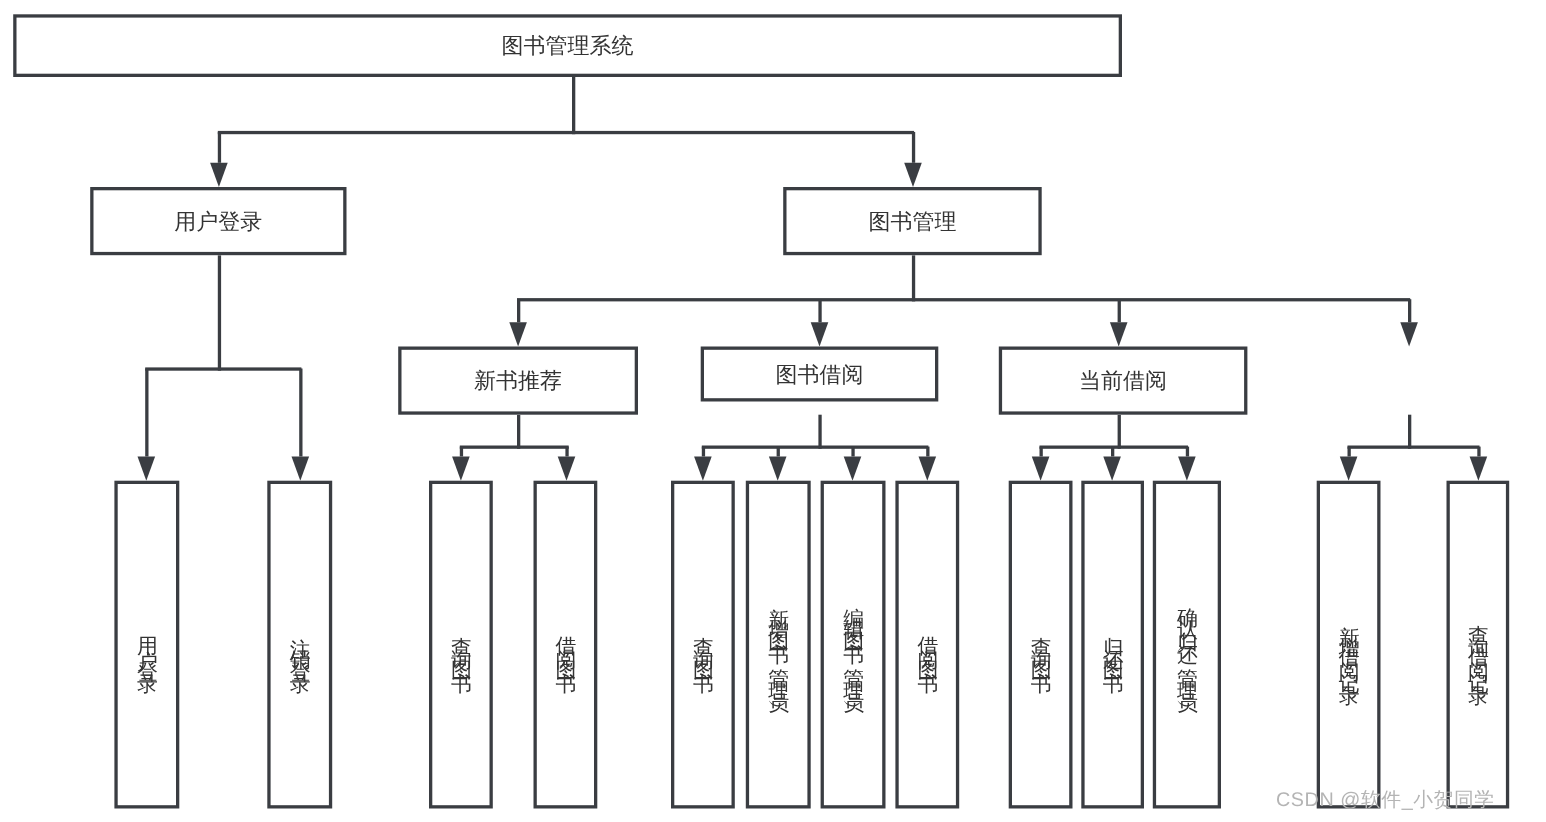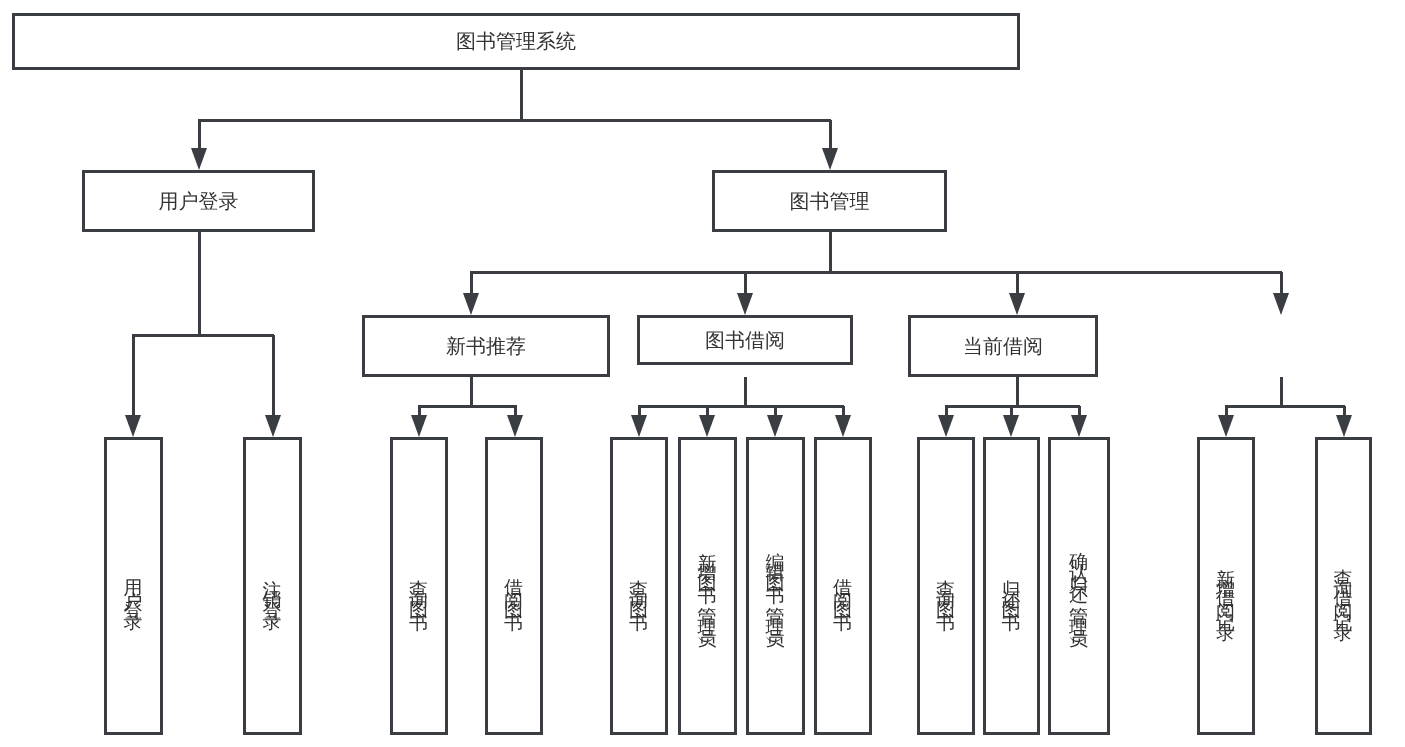--- a/index.html
+++ b/index.html
@@ -77,23 +77,23 @@
   <div class="drop" style="left:1010px;top:406px;height:9px"></div>
   <div class="drop" style="left:1078px;top:406px;height:9px"></div>
   <div class="drop" style="left:1225px;top:406px;height:9px"></div>
   <div class="drop" style="left:1343px;top:406px;height:9px"></div>
 
   <div class="node" style="left:12px;top:13px;width:1008px;height:57px">图书管理系统</div>
 
   <div class="node" style="left:82px;top:170px;width:233px;height:62px">用户登录</div>
   <div class="node" style="left:712px;top:170px;width:235px;height:62px">图书管理</div>
 
-  <div class="node" style="left:362px;top:315px;width:248px;height:62px">新书推荐</div>
+  <div class="node" style="left:362px;top:315px;width:218px;height:62px">新书推荐</div>
   <div class="node" style="left:637px;top:315px;width:216px;height:50px">图书借阅</div>
-  <div class="node" style="left:908px;top:315px;width:190px;height:62px">当前借阅</div>
+  <div class="node" style="left:908px;top:315px;width:226px;height:62px">当前借阅</div>
 
   <div class="node vnode" style="left:104px;top:437px;width:59px;height:298px">
     <span>用户登录</span>
   </div>
   <div class="node vnode" style="left:243px;top:437px;width:59px;height:298px">
     <span>注销登录</span>
   </div>
 
   <div class="node vnode" style="left:390px;top:437px;width:58px;height:298px">
     <span>查询图书</span>
@@ -125,14 +125,15 @@
     <span>确认归还（管理员）</span>
   </div>
 
   <div class="node vnode" style="left:1197px;top:437px;width:58px;height:298px">
     <span>新增借阅记录</span>
   </div>
   <div class="node vnode" style="left:1315px;top:437px;width:57px;height:298px">
     <span>查询借阅记录</span>
   </div>
 
+  <div class="watermark">CSDN @软件_小贺同学</div>
 
 </div>
 
 </body></html>

